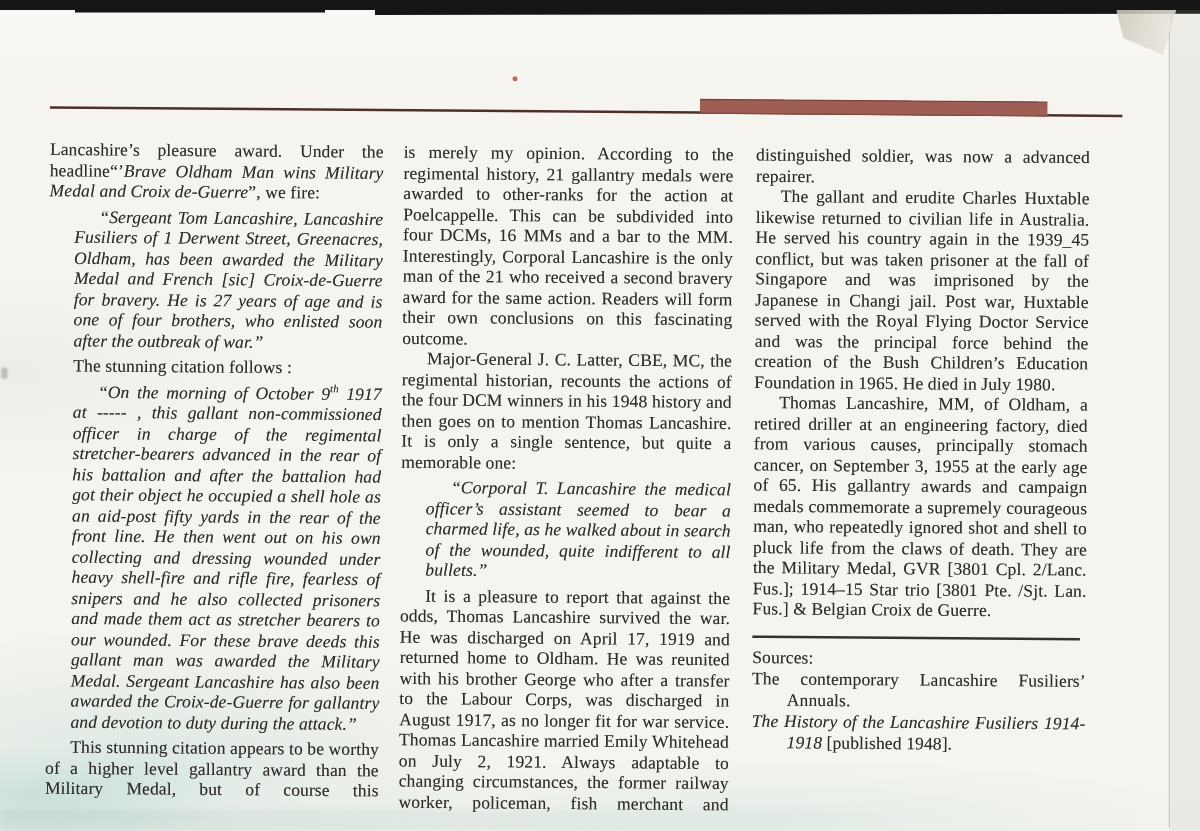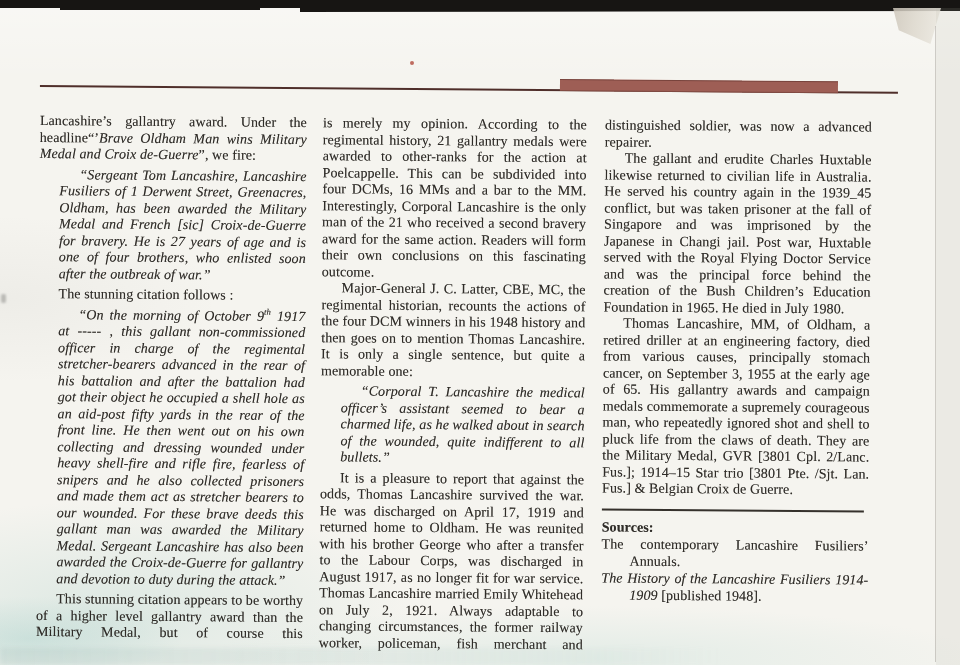--- a/index.html
+++ b/index.html
@@ -40,21 +40,21 @@
     text-shadow:0 0 0.4px rgba(47,44,40,0.45);}
   .col{width:267px;}
   .col.c2{width:264px;margin-left:16px;}
   .col.c3{width:267px;margin-left:18px;}
   .content p{margin:0;text-align:justify;}
   .content p.indent{text-indent:20px;}
   .content p.cont{text-align-last:justify;}
   .content p.quote{margin:4px 0 4px 20px;text-indent:20px;font-style:italic;}
   .content p.hang{padding-left:28px;text-indent:-28px;line-height:17px;}
   .content .i{font-style:italic;}
-  .content .b{font-weight:bold;}
+  .content .b{font-weight:normal;}
   .content .sup{font-size:0.62em;vertical-align:super;line-height:0;margin-top:14px;}
   .src-rule{height:2px;background:#35312c;margin:11px 0 9px 0;width:98%;}
   .bottom-smudge{position:absolute;left:0;top:648px;width:760px;height:17px;
     background:linear-gradient(90deg, rgba(170,195,190,0.28), rgba(175,200,195,0.16) 55%, rgba(175,200,195,0) 95%);
     filter:blur(2px);}
 </style>
 </head>
 <body>
 
 <div class="paper-grain"></div>
@@ -68,36 +68,36 @@
 
 <div class="masthead">
   <div class="masthead-line"></div>
   <div class="masthead-bar"></div>
 </div>
 <div class="red-speck"></div>
 <div class="left-speck"></div>
 
 <div class="content">
   <div class="col c1">
-      <p class=""><span>Lancashire’s gallantry award. Under the headline“’</span><span class="i">Brave Oldham Man wins Military Medal and Croix de-Guerre</span><span>”,  we fire:</span></p>
+      <p class=""><span>Lancashire’s pleasure award. Under the headline“’</span><span class="i">Brave Oldham Man wins Military Medal and Croix de-Guerre</span><span>”,  we fire:</span></p>
       <p class="quote"><span>“Sergeant Tom Lancashire, Lancashire Fusiliers of 1 Derwent Street, Greenacres, Oldham, has been awarded the Military Medal and French [sic] Croix-de-Guerre for bravery. He is 27 years of age and is one of four brothers, who enlisted soon after the outbreak of war.”</span></p>
       <p class=" indent"><span>The stunning citation follows :</span></p>
       <p class="quote"><span>“On the morning of October 9</span><span class="sup">th</span><span> 1917 at ----- , this gallant non-commissioned officer in charge of the regimental stretcher-bearers advanced in the rear of his battalion and after the battalion had got their object he occupied a shell hole as an aid-post fifty yards in the rear of the front line. He then went out on his own collecting and dressing wounded under heavy shell-fire and rifle fire, fearless of snipers and he also collected prisoners and made them act as stretcher bearers to our wounded. For these brave deeds this gallant man was awarded the Military Medal. Sergeant Lancashire has also been awarded the Croix-de-Guerre for gallantry and devotion to duty during the attack.”</span></p>
       <p class=" indent cont"><span>This stunning citation appears to be worthy of a higher level gallantry award than the Military Medal, but of course this</span></p>
     </div>
   <div class="col c2">
       <p class=""><span>is merely my opinion. According to the regimental history, 21 gallantry medals were awarded to other-ranks for the action at Poelcappelle. This can be subdivided into four DCMs, 16 MMs and a bar to the MM. Interestingly, Corporal Lancashire is the only man of the 21 who received a second bravery award for the same action. Readers will form their own conclusions on this fascinating outcome.</span></p>
       <p class=" indent"><span>Major-General J. C. Latter, CBE, MC, the regimental historian, recounts the actions of the four DCM winners in his 1948 history and then goes on to mention Thomas Lancashire. It is only a single sentence, but quite a memorable one:</span></p>
       <p class="quote"><span>“Corporal T. Lancashire the medical officer’s assistant seemed to bear a charmed life, as he walked about in search of the wounded, quite indifferent to all bullets.”</span></p>
       <p class=" indent cont"><span>It is a pleasure to report that against the odds, Thomas Lancashire survived the war. He was discharged on April 17, 1919 and returned home to Oldham. He was reunited with his brother George who after a transfer to the Labour Corps, was discharged in August 1917, as no longer fit for war service. Thomas Lancashire married Emily Whitehead on July 2, 1921. Always adaptable to changing circumstances, the former railway worker, policeman, fish merchant and</span></p>
     </div>
   <div class="col c3">
       <p class=""><span>distinguished soldier, was now a advanced repairer.</span></p>
       <p class=" indent"><span>The gallant and erudite Charles Huxtable likewise returned to civilian life in Australia. He served his country again in the 1939_45 conflict, but was taken prisoner at the fall of Singapore and was imprisoned by the Japanese in Changi jail. Post war, Huxtable served with the Royal Flying Doctor Service and was the principal force behind the creation of the Bush Children’s Education Foundation in 1965. He died in July 1980.</span></p>
       <p class=" indent"><span>Thomas Lancashire, MM, of Oldham, a retired driller at an engineering factory, died from various causes, principally stomach cancer, on September 3, 1955 at the early age of 65. His gallantry awards and campaign medals commemorate a supremely courageous man, who repeatedly ignored shot and shell to pluck life from the claws of death. They are the Military Medal, GVR [3801 Cpl. 2/Lanc. Fus.]; 1914–15 Star trio [3801 Pte. /Sjt. Lan. Fus.] &amp; Belgian Croix de Guerre.</span></p>
       <div class="src-rule"></div>
       <p class=""><span class="b">Sources:</span></p>
       <p class=" hang"><span>The contemporary Lancashire Fusiliers’ Annuals.</span></p>
-      <p class=" hang"><span class="i">The History of the Lancashire Fusiliers 1914-1909</span><span> [published 1948].</span></p>
+      <p class=" hang"><span class="i">The History of the Lancashire Fusiliers 1914-1918</span><span> [published 1948].</span></p>
     </div>
 </div>
 
 <div class="bottom-smudge"></div>
 
 </body></html>

